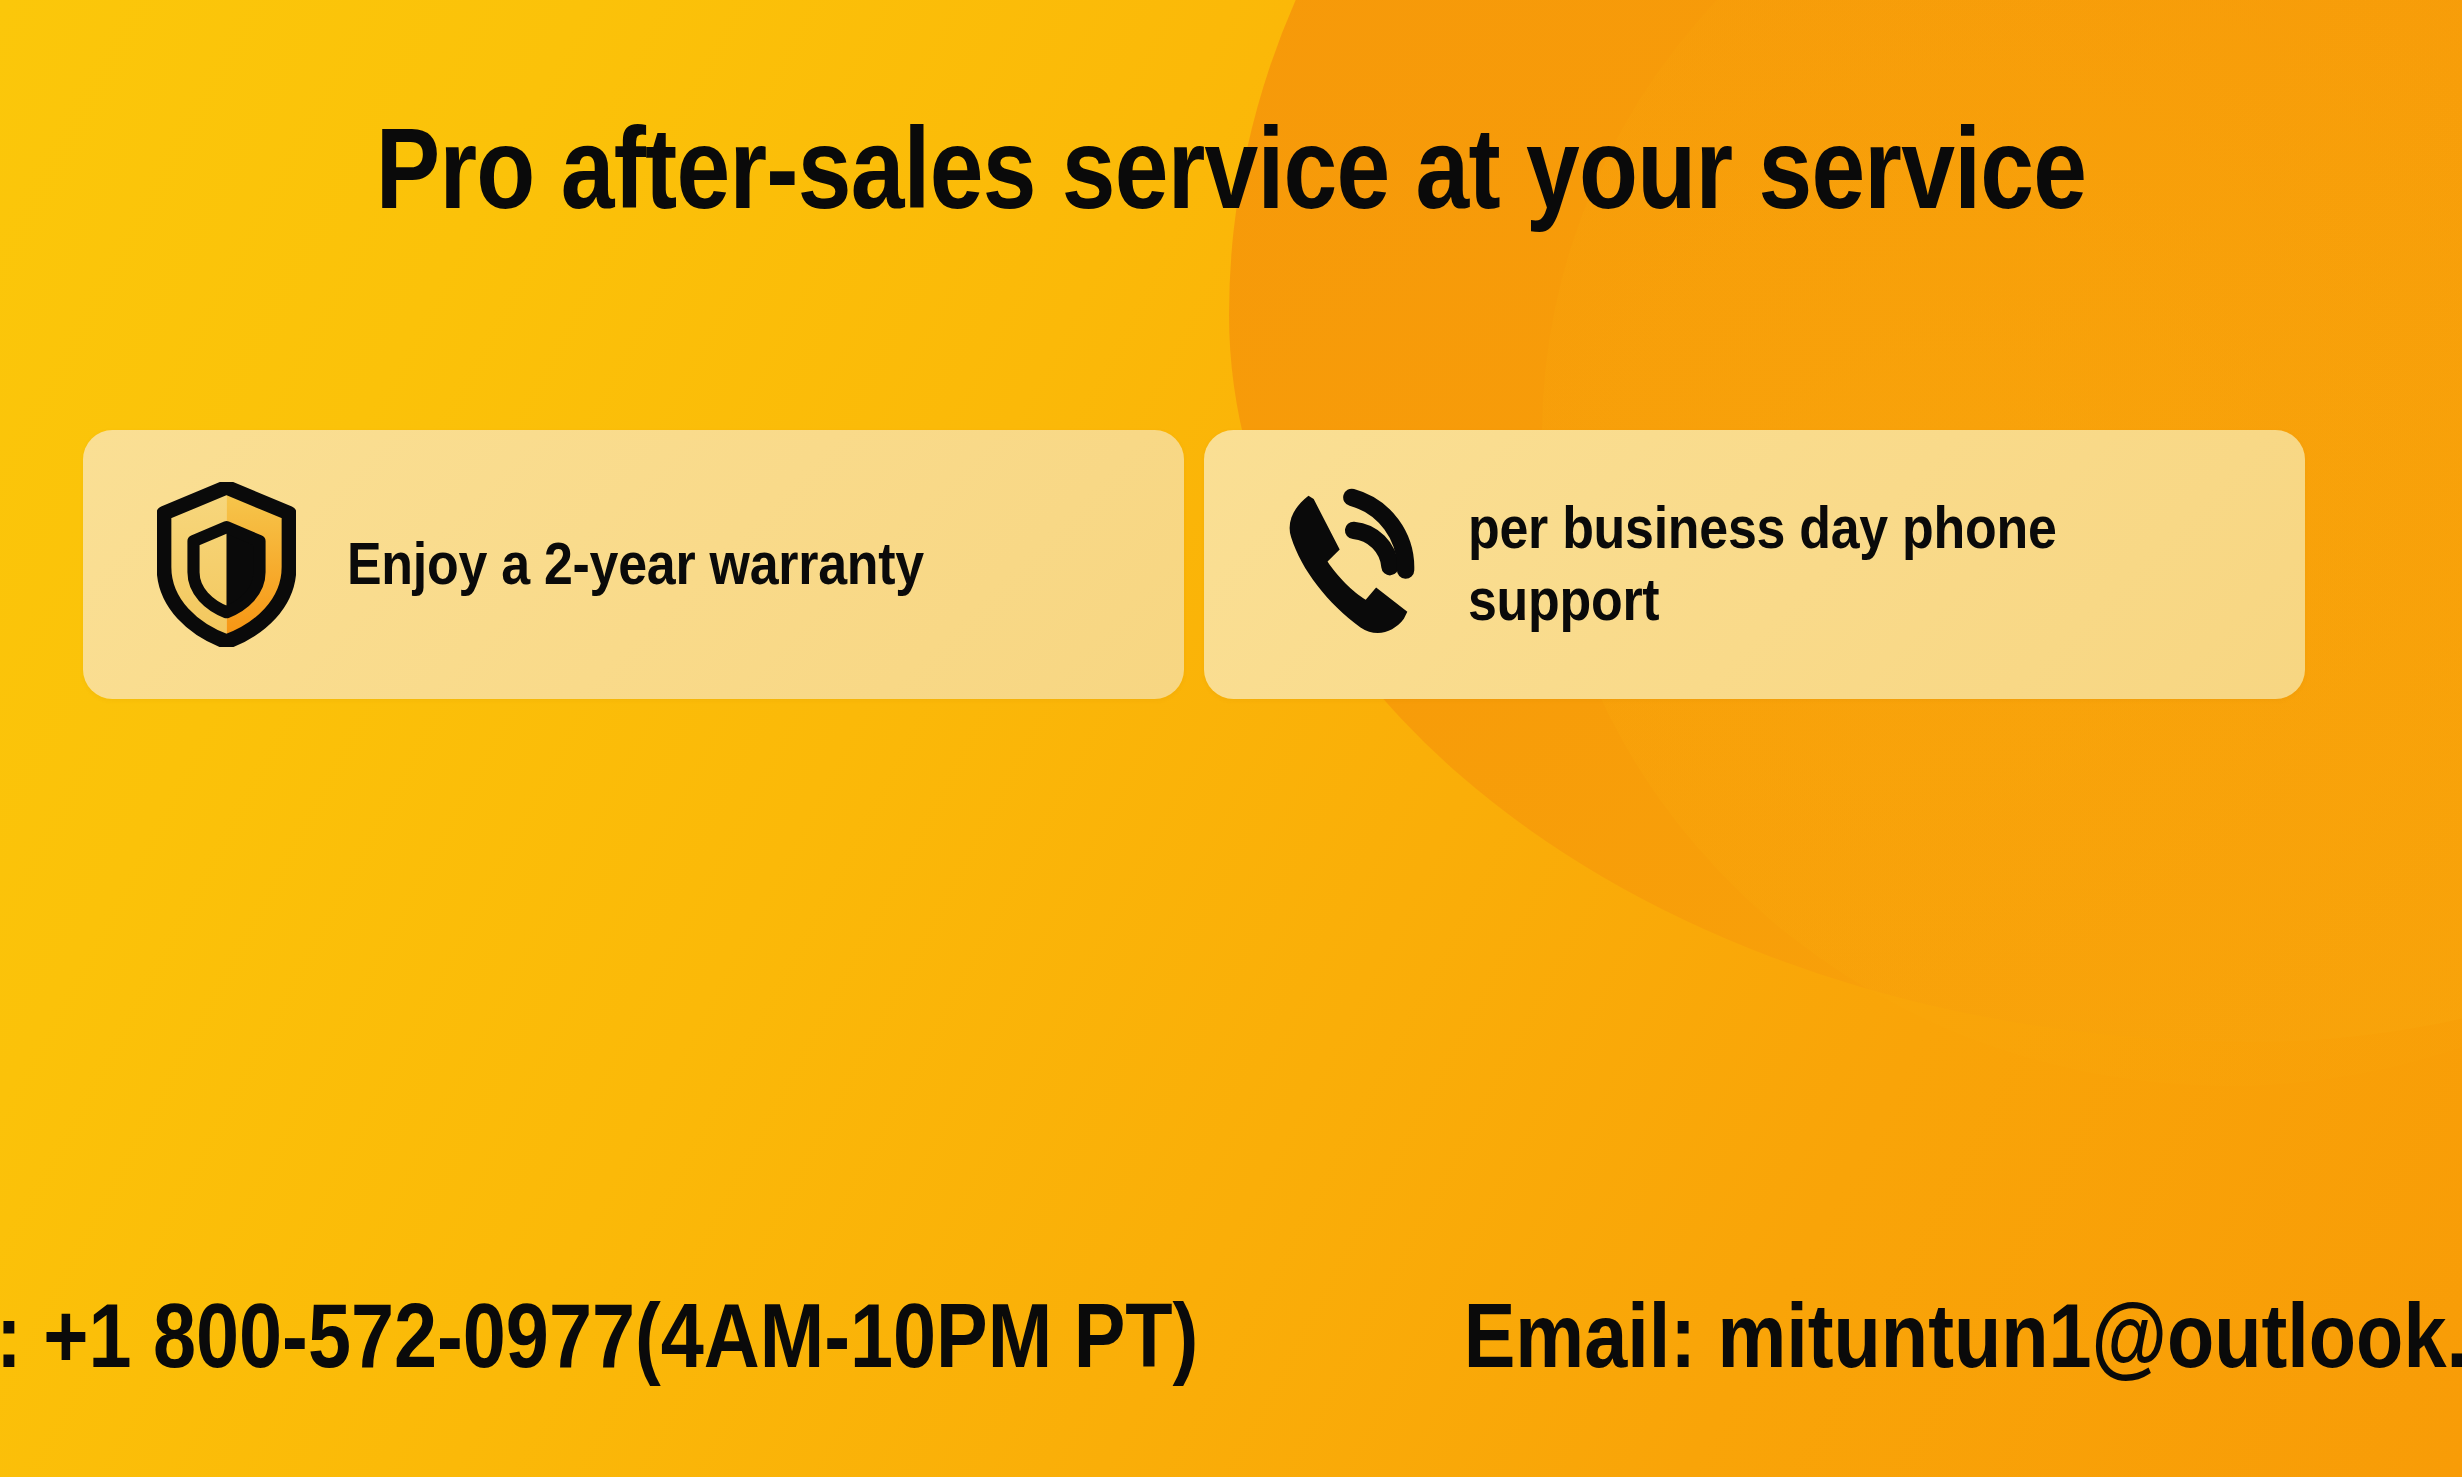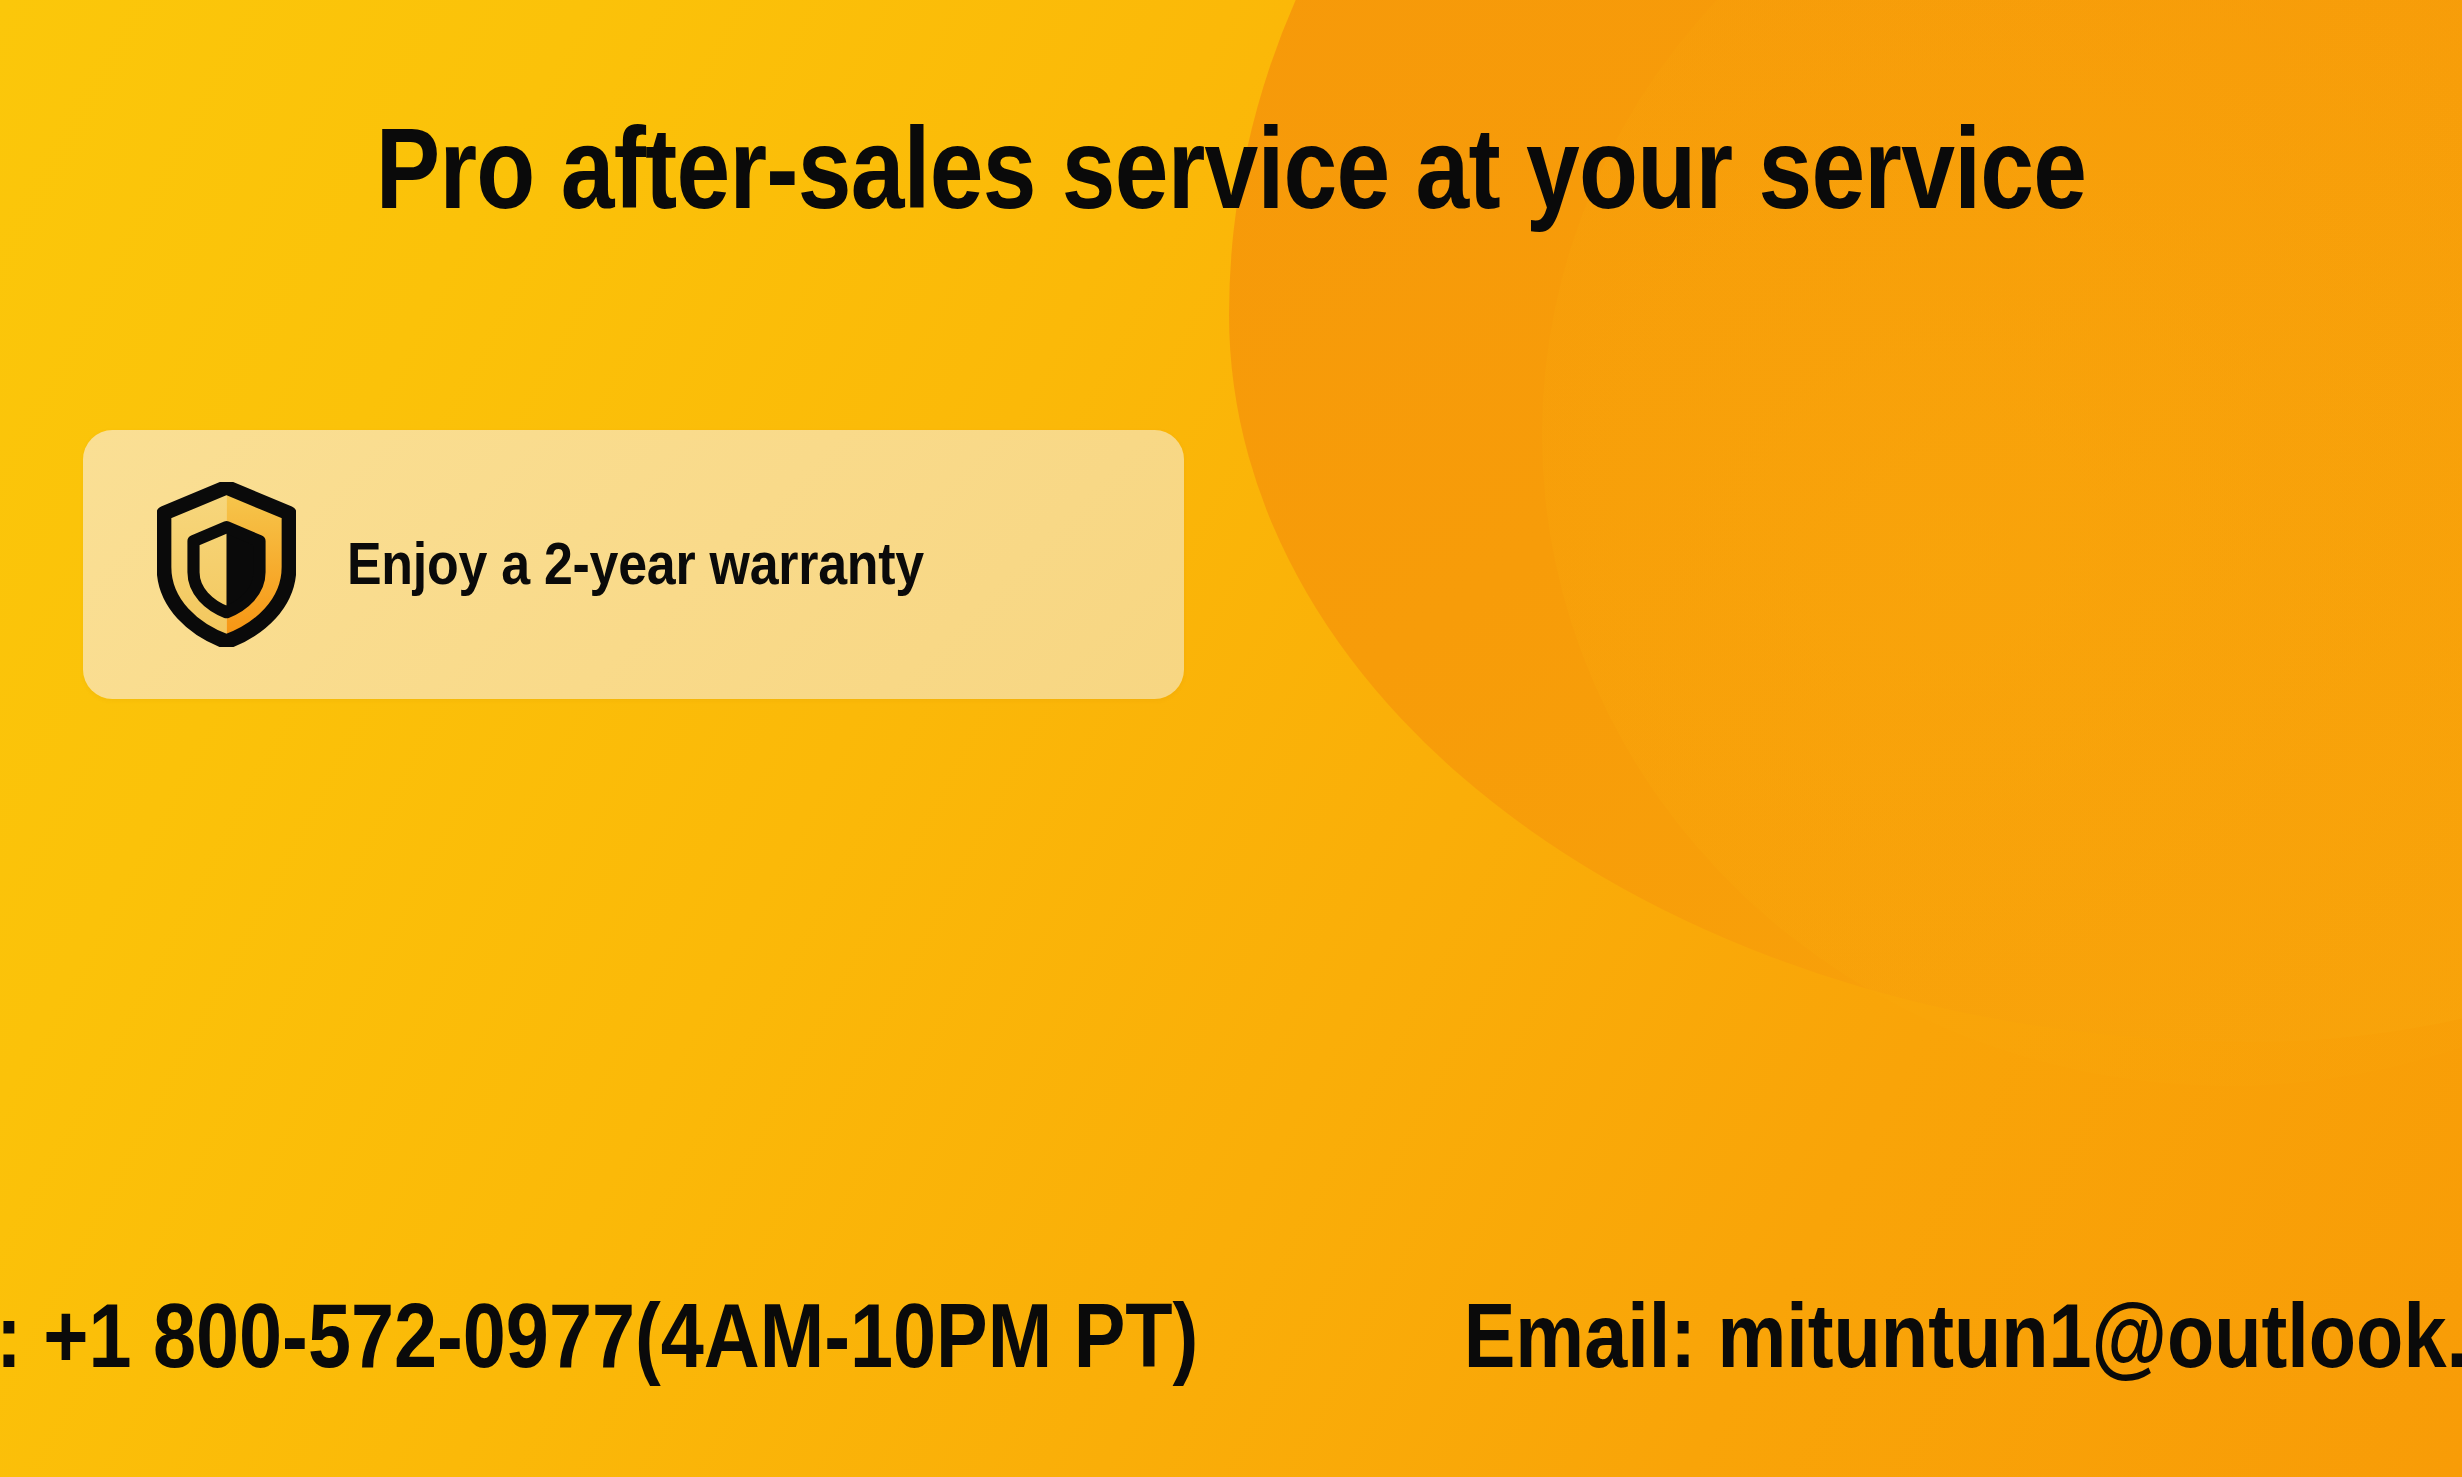--- a/index.html
+++ b/index.html
@@ -185,20 +185,42 @@
 
             <path d="M80 52 L118 68 L118 104 C118 126 100 142 80 150 L80 52 Z" fill="#0A0A0A"></path>
             <path d="M80 52 L42 68 L42 104 C42 126 60 142 80 150 C100 142 118 126 118 104 L118 68 L80 52 Z" fill="none" stroke="#0A0A0A" stroke-width="14" stroke-linejoin="round"></path>
           </svg>
         </div>
         <div class="card-text">Enjoy a 2-year warranty</div>
       </div>
 
 
 
+      <div class="card two-line">
+        <div class="card-icon">
+          <svg width="137" height="170" viewBox="0 0 158 196" aria-hidden="true">
+
+            <path d="M34 18
+                     C18 30 8 48 14 66
+                     C26 104 56 142 94 170
+                     C112 182 132 176 144 160
+                     L148 152 L112 124 L100 138
+                     C86 130 66 110 56 94
+                     L70 80 L40 22 Z" fill="#0A0A0A"></path>
+
+            <g fill="none" stroke="#0A0A0A" stroke-width="20" stroke-linecap="round">
+              <path d="M86 58 A46 46 0 0 1 128 100"></path>
+            </g>
+            <g fill="none" stroke="#0A0A0A" stroke-width="20" stroke-linecap="round">
+              <path d="M84 20 A84 84 0 0 1 146 104"></path>
+            </g>
+          </svg>
+        </div>
+        <div class="card-text">per business day phone support</div>
+      </div>
 
     </div>
 
     <div class="footer">
       <span>TEL: +1 800-572-0977(4AM-10PM PT)</span>
       <span>Email: mituntun1@outlook.com</span>
     </div>
 
   </div>
 </div>

